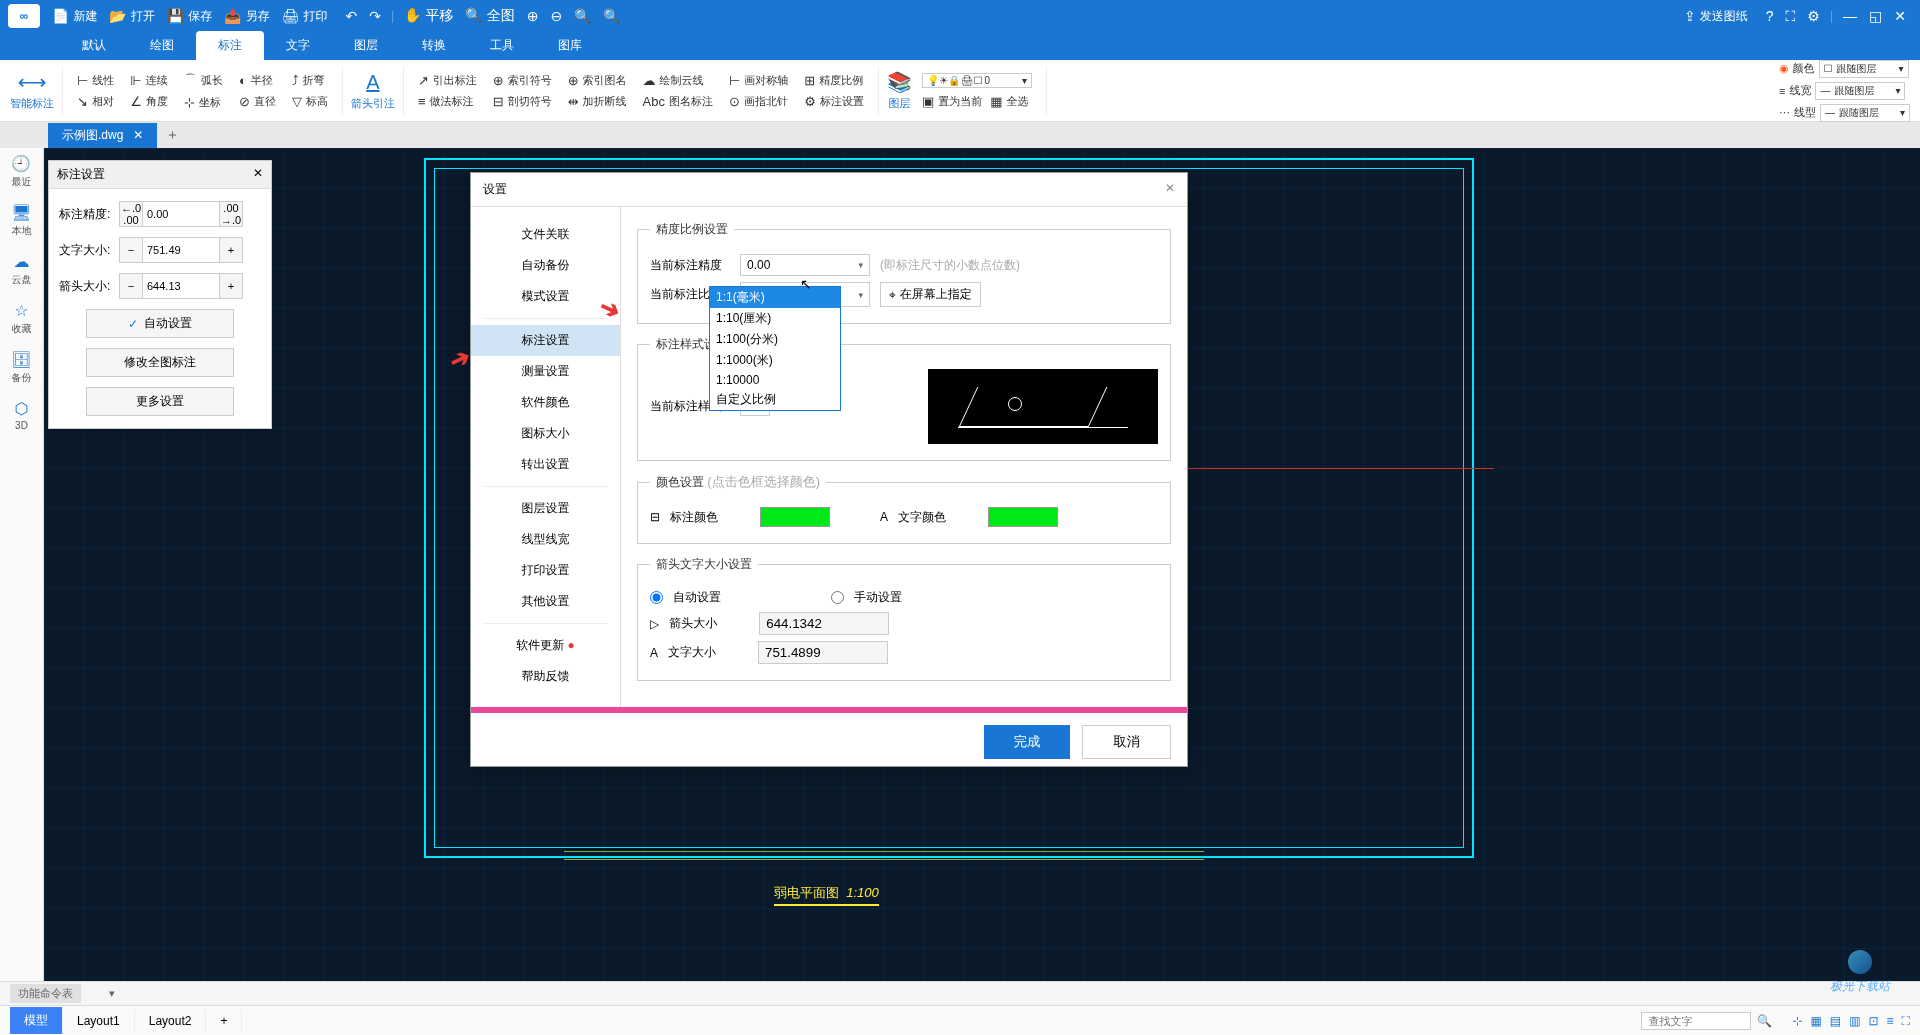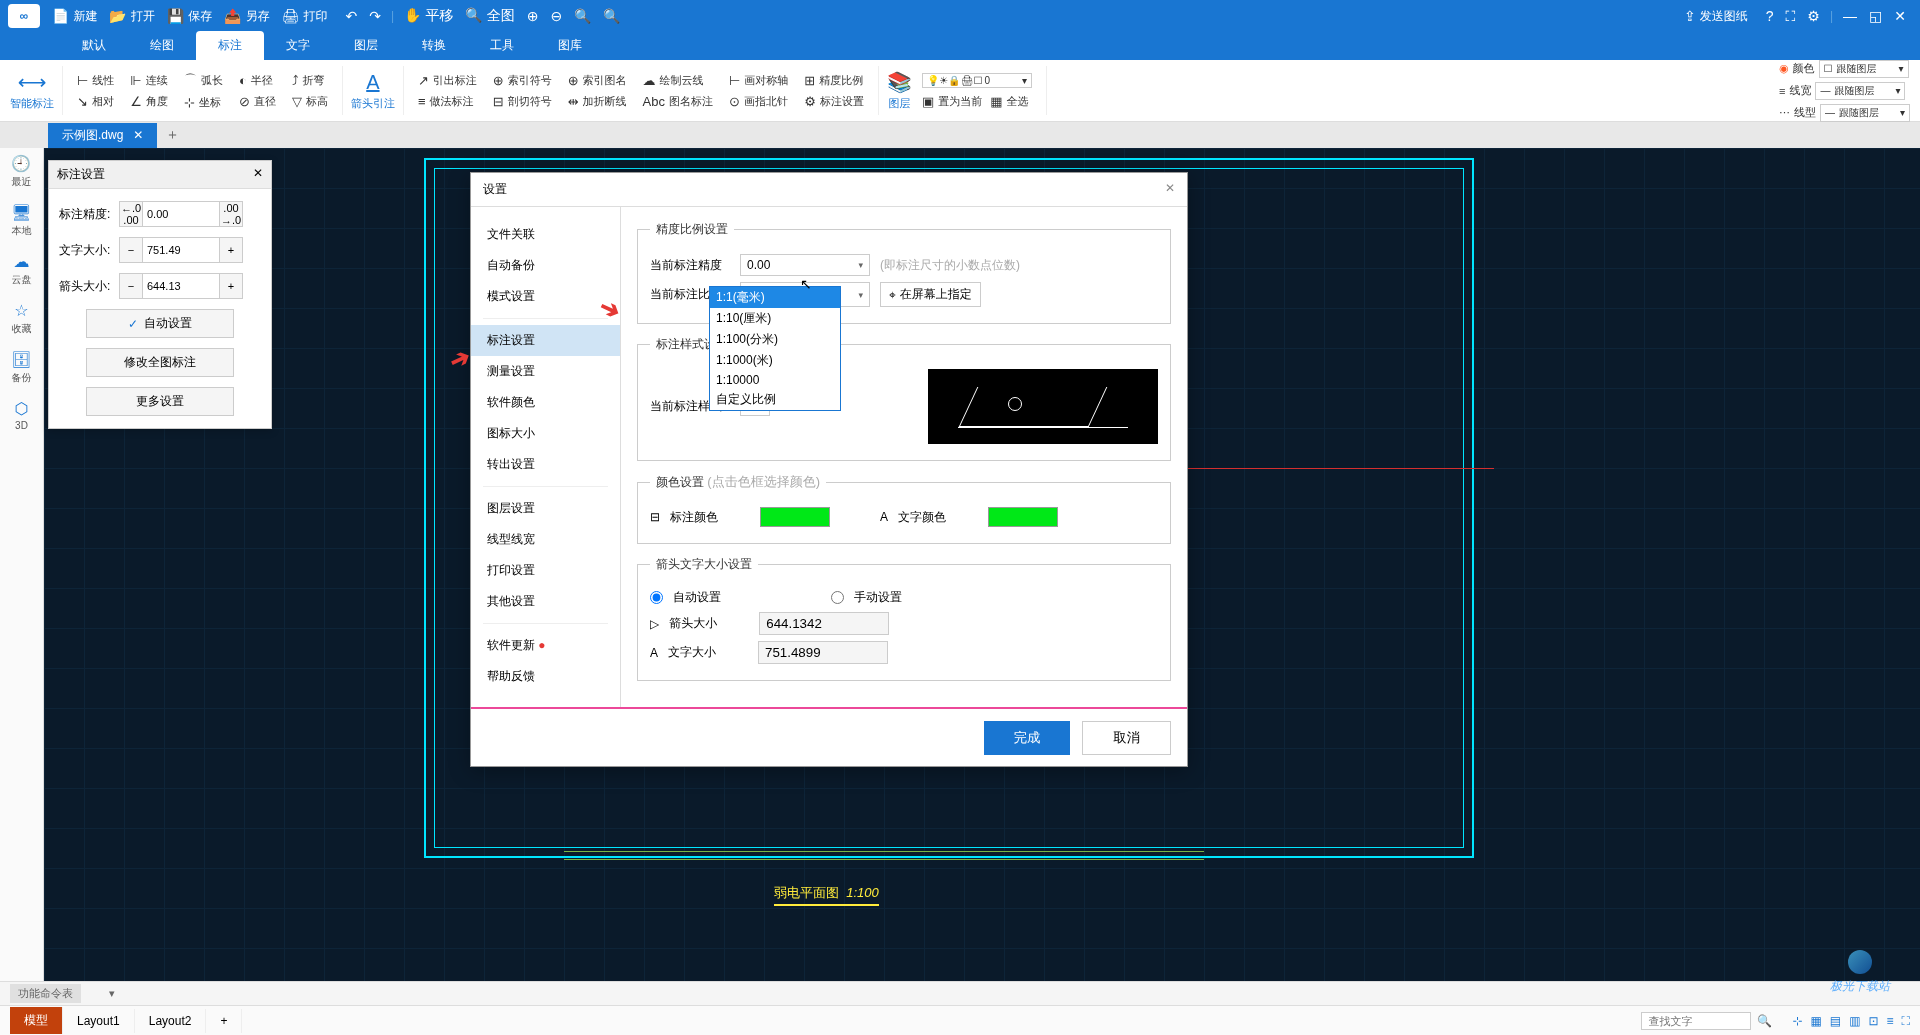--- a/index.html
+++ b/index.html
@@ -64,21 +64,21 @@
 .anno-row .stepper button { width: 22px; height: 24px; border: none; background: #f5f5f5; cursor: pointer; font-size: 11px; }
 .anno-row .stepper input { width: 78px; border: none; border-left: 1px solid #ccc; border-right: 1px solid #ccc; padding: 0 4px; font-size: 11px; }
 .anno-btn { display: block; width: 148px; margin: 0 auto; padding: 5px 0; background: #f5f5f5; border: 1px solid #ccc; cursor: pointer; font-size: 12px; }
 .anno-btn.check { display: flex; align-items: center; justify-content: center; gap: 6px; }
 
 
 .dialog { position: absolute; left: 470px; top: 172px; width: 718px; height: 595px; background: #fff; border: 1px solid #999; box-shadow: 0 4px 20px rgba(0,0,0,0.3); display: flex; flex-direction: column; font-size: 12px; }
 .dialog-title { padding: 8px 12px; border-bottom: 1px solid #ddd; display: flex; justify-content: space-between; }
 .dialog-body { flex: 1; display: flex; }
 .dialog-side { width: 150px; border-right: 1px solid #ddd; padding: 12px 0; }
-.dialog-side-item { padding: 7px 16px; cursor: pointer; text-align: left; }
+.dialog-side-item { padding: 7px 16px; cursor: pointer; text-align: center; }
 .dialog-side-item.selected { background: #d0e4f5; }
 .dialog-side-sep { border-top: 1px solid #eee; margin: 6px 12px; }
 .dialog-main { flex: 1; padding: 14px 16px; }
 
 fieldset { border: 1px solid #ccc; padding: 10px 12px; margin-bottom: 12px; }
 legend { padding: 0 6px; color: #333; }
 legend .hint { color: #aaa; font-size: 13px; }
 .fld-row { display: flex; align-items: center; gap: 10px; margin: 6px 0; }
 .fld-row label { width: 80px; }
 .fld-input { border: 1px solid #ccc; padding: 3px 6px; width: 130px; position: relative; }
@@ -89,35 +89,35 @@
 .preview-img { width: 230px; height: 75px; background: #000; margin-left: auto; position: relative; }
 .preview-shape { position: absolute; border: 1px solid #fff; }
 .radio-row { display: flex; align-items: center; gap: 6px; }
 .radio-row input { margin-right: 4px; }
 
 
 .dropdown { position: absolute; left: 709px; top: 286px; width: 132px; background: #fff; border: 1px solid #1976d2; z-index: 100; font-size: 12px; }
 .dropdown-item { padding: 2px 6px; cursor: pointer; }
 .dropdown-item.selected { background: #1e88e5; color: #fff; }
 
-.dialog-footer { padding: 12px 16px; display: flex; justify-content: flex-end; gap: 12px; border-top: 2px solid #ec4899; }
+.dialog-footer { padding: 12px 16px; display: flex; justify-content: flex-end; gap: 12px; border-top: 6px solid #ec4899; }
 .btn-primary { background: #1976d2; color: #fff; border: none; padding: 7px 30px; cursor: pointer; }
 .btn-default { background: #fff; border: 1px solid #ccc; padding: 7px 30px; cursor: pointer; }
 
 
 .red-arrow { position: absolute; color: #e53935; font-size: 24px; font-weight: bold; }
 
 
 .cmd-bar { height: 24px; background: #f5f5f5; border-top: 1px solid #ddd; display: flex; align-items: center; font-size: 11px; padding: 0 10px; color: #666; }
 .cmd-label { background: #e0e0e0; padding: 2px 8px; margin-right: 24px; }
 
 
 .bottom-bar { height: 30px; background: #fafafa; border-top: 1px solid #ddd; display: flex; align-items: center; font-size: 12px; padding: 0 10px; }
 .bottom-tab { padding: 5px 14px; cursor: pointer; border-right: 1px solid #eee; }
-.bottom-tab.active { background: #c2410c; color: #fff; }
+.bottom-tab.active { background: #3b82f6; color: #fff; }
 .bottom-spacer { flex: 1; }
 .status-input { border: 1px solid #ccc; padding: 2px 6px; width: 110px; font-size: 11px; }
 .status-icons { display: flex; gap: 8px; color: #1976d2; margin-left: 14px; }
 .status-icons span { cursor: pointer; }
 
 .watermark { position: absolute; right: 30px; bottom: 40px; color: #1e90ff; font-size: 12px; opacity: 0.7; font-style: italic; display:flex; align-items:center; gap:4px;flex-direction:column;}
 .watermark .wlogo { width:24px; height:24px; border-radius:50%; background:linear-gradient(135deg,#4fc3f7,#1565c0); }
 
 .cursor-fake { position: absolute; left: 800px; top: 276px; font-size: 14px; color: #000; z-index: 200; }
 </style>

